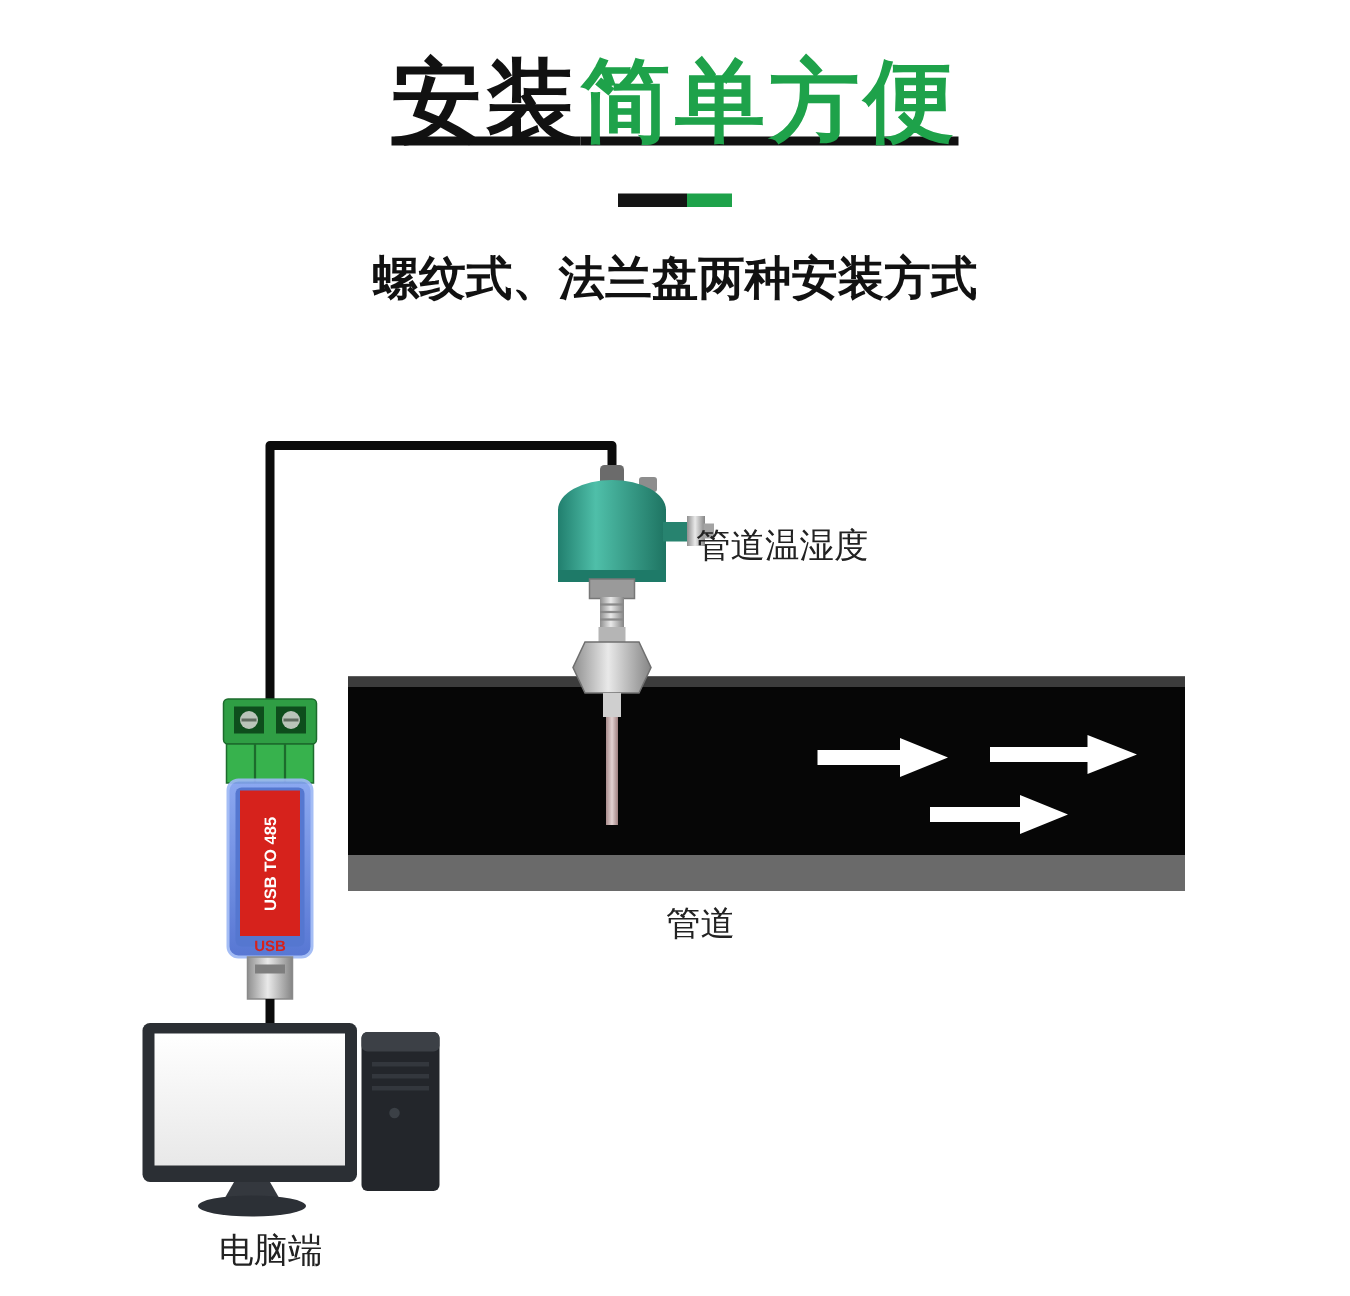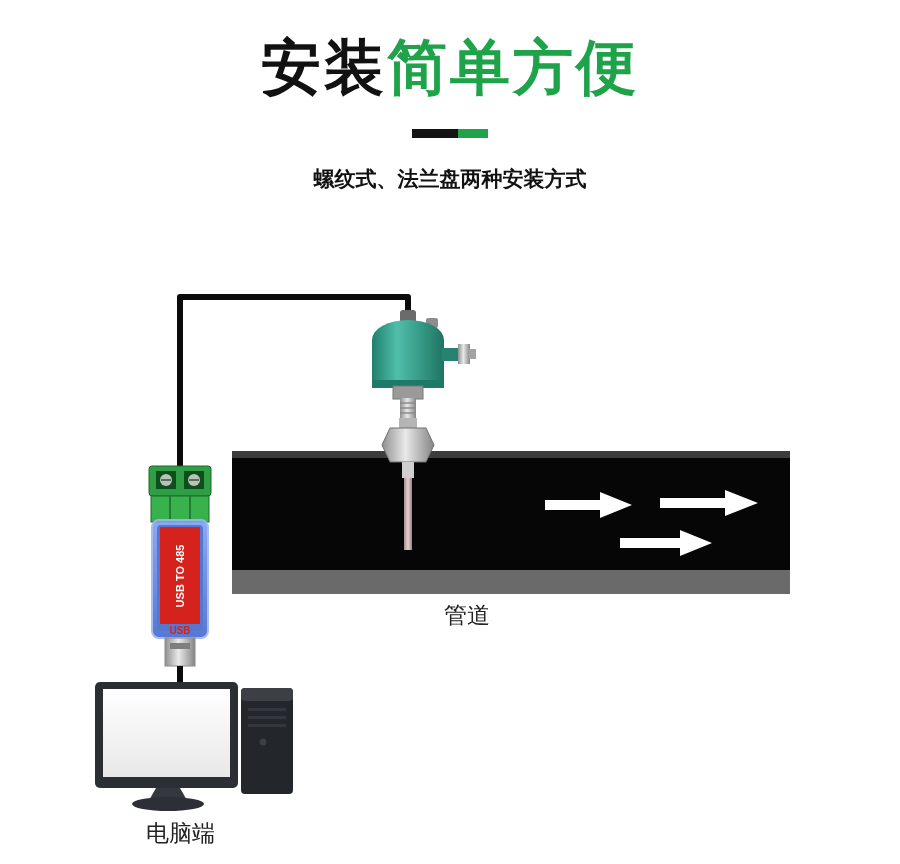--- a/index.html
+++ b/index.html
@@ -14,36 +14,37 @@
   }
   .title {
     position: absolute;
     top: 30px; left: 0; width: 100%;
     text-align: center;
     font-size: 60px;
     font-weight: 900;
     letter-spacing: 3px;
     color: #111111;
     line-height: 1.25;
+    text-decoration: underline;
   }
   .title .green { color: #1ea24a; }
   .divider {
     position: absolute;
     top: 129px; left: 50%;
     transform: translateX(-50%);
     width: 76px; height: 9px;
     display: flex;
   }
   .divider .d-dark { width: 46px; background: #141414; }
   .divider .d-green { flex: 1; background: #1ea24a; }
   .subtitle {
     position: absolute;
     top: 165px; left: 0; width: 100%;
     text-align: center;
-    font-size: 21px;
+    font-size: 31px;
     font-weight: 700;
     color: #111111;
   }
   .diagram-svg {
     position: absolute;
     top: 270px; left: 0;
     width: 900px; height: 594px;
   }
   .label {
     position: absolute;
@@ -168,16 +169,17 @@
       <rect x="248" y="454" width="38" height="3" fill="#33373d"></rect>
       <circle cx="263" cy="472" r="3.5" fill="#3b4046"></circle>
 
       <rect x="95" y="412" width="143" height="106" rx="5" fill="#2b2f34"></rect>
       <rect x="103" y="419" width="127" height="88" fill="url(#screenGrad)"></rect>
       <path d="M156 518 L180 518 L188 532 L148 532 Z" fill="#34383e"></path>
       <ellipse cx="168" cy="534" rx="36" ry="7" fill="#2c3036"></ellipse>
     </g>
   </svg>
 
+  <div class="label label-sensor">管道温湿度</div>
   <div class="label label-pipe">管道</div>
   <div class="label label-computer">电脑端</div>
 
 </div>
 
 </body></html>

